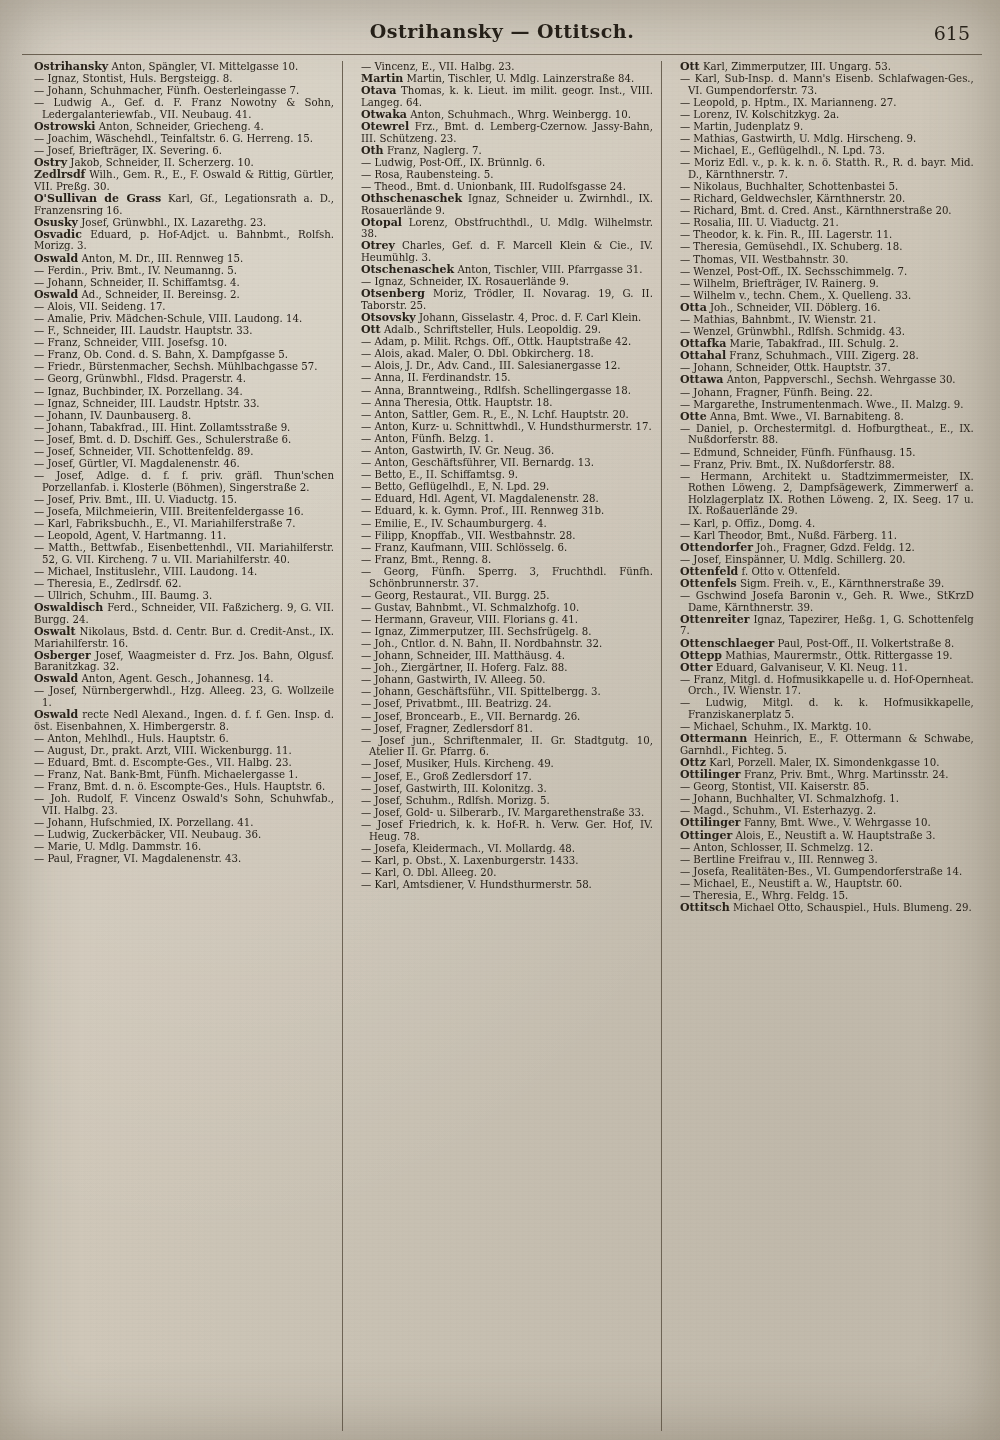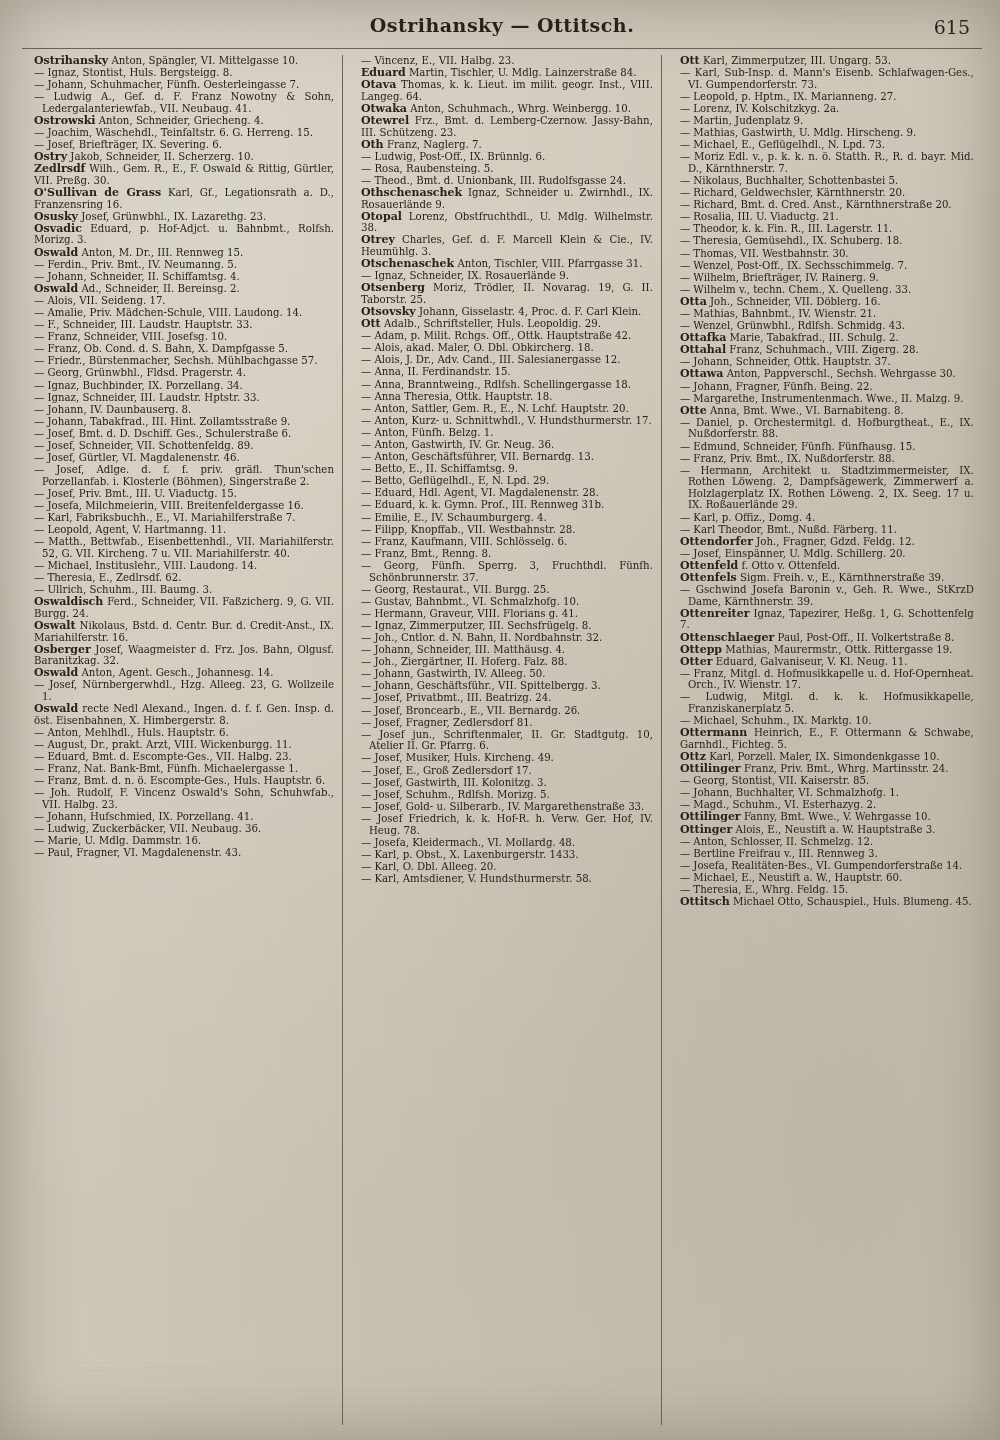--- a/index.html
+++ b/index.html
@@ -15,21 +15,21 @@
   }
   .page {
     position: relative;
     width: 1000px;
     height: 1440px;
     background: #cdc6b8;
     background-image:
       radial-gradient(ellipse at 20% 15%, rgba(255,255,255,0.22), rgba(255,255,255,0) 60%),
       radial-gradient(ellipse at 85% 80%, rgba(120,110,95,0.18), rgba(0,0,0,0) 65%);
     box-sizing: border-box;
-    padding: 14px 18px 10px 22px;
+    padding: 20px 18px 10px 22px;
     filter: contrast(1.02);
   }
   .paper-noise {
     position: absolute;
     inset: 0;
     pointer-events: none;
     opacity: .35;
     background-image:
       repeating-linear-gradient(0deg, rgba(0,0,0,0.03) 0px, rgba(0,0,0,0) 2px, rgba(0,0,0,0) 4px),
       repeating-linear-gradient(90deg, rgba(0,0,0,0.02) 0px, rgba(0,0,0,0) 3px, rgba(0,0,0,0) 6px);
@@ -163,21 +163,21 @@
         <p class="entry sub"><span>— </span><span>Franz, Nat. Bank-Bmt, Fünfh. Michaelergasse 1.</span></p>
         <p class="entry sub"><span>— </span><span>Franz, Bmt. d. n. ö. Escompte-Ges., Huls. Hauptstr. 6.</span></p>
         <p class="entry sub"><span>— </span><span>Joh. Rudolf, F. Vincenz Oswald's Sohn, Schuhwfab., VII. Halbg. 23.</span></p>
         <p class="entry sub"><span>— </span><span>Johann, Hufschmied, IX. Porzellang. 41.</span></p>
         <p class="entry sub"><span>— </span><span>Ludwig, Zuckerbäcker, VII. Neubaug. 36.</span></p>
         <p class="entry sub"><span>— </span><span>Marie, U. Mdlg. Dammstr. 16.</span></p>
         <p class="entry sub"><span>— </span><span>Paul, Fragner, VI. Magdalenenstr. 43.</span></p>
       </div>
     <div class="col c2">
         <p class="entry sub"><span>— </span><span>Vincenz, E., VII. Halbg. 23.</span></p>
-        <p class="entry"><span class="hw">Eduard</span> <span>Martin, Tischler, U. Mdlg. Lainzerstraße 84.</span></p>
+        <p class="entry"><span class="hw">Martin</span> <span>Martin, Tischler, U. Mdlg. Lainzerstraße 84.</span></p>
         <p class="entry"><span class="hw">Otava</span> <span>Thomas, k. k. Lieut. im milit. geogr. Inst., VIII. Langeg. 64.</span></p>
         <p class="entry"><span class="hw">Otwaka</span> <span>Anton, Schuhmach., Whrg. Weinbergg. 10.</span></p>
         <p class="entry"><span class="hw">Otewrel</span> <span>Frz., Bmt. d. Lemberg-Czernow. Jassy-Bahn, III. Schützeng. 23.</span></p>
         <p class="entry"><span class="hw">Oth</span> <span>Franz, Naglerg. 7.</span></p>
         <p class="entry sub"><span>— </span><span>Ludwig, Post-Off., IX. Brünnlg. 6.</span></p>
         <p class="entry sub"><span>— </span><span>Rosa, Raubensteing. 5.</span></p>
         <p class="entry sub"><span>— </span><span>Theod., Bmt. d. Unionbank, III. Rudolfsgasse 24.</span></p>
         <p class="entry"><span class="hw">Othschenaschek</span> <span>Ignaz, Schneider u. Zwirnhdl., IX. Rosauerlände 9.</span></p>
         <p class="entry"><span class="hw">Otopal</span> <span>Lorenz, Obstfruchthdl., U. Mdlg. Wilhelmstr. 38.</span></p>
         <p class="entry"><span class="hw">Otrey</span> <span>Charles, Gef. d. F. Marcell Klein &amp; Cie., IV. Heumühlg. 3.</span></p>
@@ -283,18 +283,18 @@
         <p class="entry sub"><span>— </span><span>Georg, Stontist, VII. Kaiserstr. 85.</span></p>
         <p class="entry sub"><span>— </span><span>Johann, Buchhalter, VI. Schmalzhofg. 1.</span></p>
         <p class="entry sub"><span>— </span><span>Magd., Schuhm., VI. Esterhazyg. 2.</span></p>
         <p class="entry"><span class="hw">Ottilinger</span> <span>Fanny, Bmt. Wwe., V. Wehrgasse 10.</span></p>
         <p class="entry"><span class="hw">Ottinger</span> <span>Alois, E., Neustift a. W. Hauptstraße 3.</span></p>
         <p class="entry sub"><span>— </span><span>Anton, Schlosser, II. Schmelzg. 12.</span></p>
         <p class="entry sub"><span>— </span><span>Bertline Freifrau v., III. Rennweg 3.</span></p>
         <p class="entry sub"><span>— </span><span>Josefa, Realitäten-Bes., VI. Gumpendorferstraße 14.</span></p>
         <p class="entry sub"><span>— </span><span>Michael, E., Neustift a. W., Hauptstr. 60.</span></p>
         <p class="entry sub"><span>— </span><span>Theresia, E., Whrg. Feldg. 15.</span></p>
-        <p class="entry"><span class="hw">Ottitsch</span> <span>Michael Otto, Schauspiel., Huls. Blumeng. 45.</span></p>
+        <p class="entry"><span class="hw">Ottitsch</span> <span>Michael Otto, Schauspiel., Huls. Blumeng. 29.</span></p>
       </div>
   </div>
 
   <div class="edge-shadow"></div>
 </div>
 
 </body></html>

